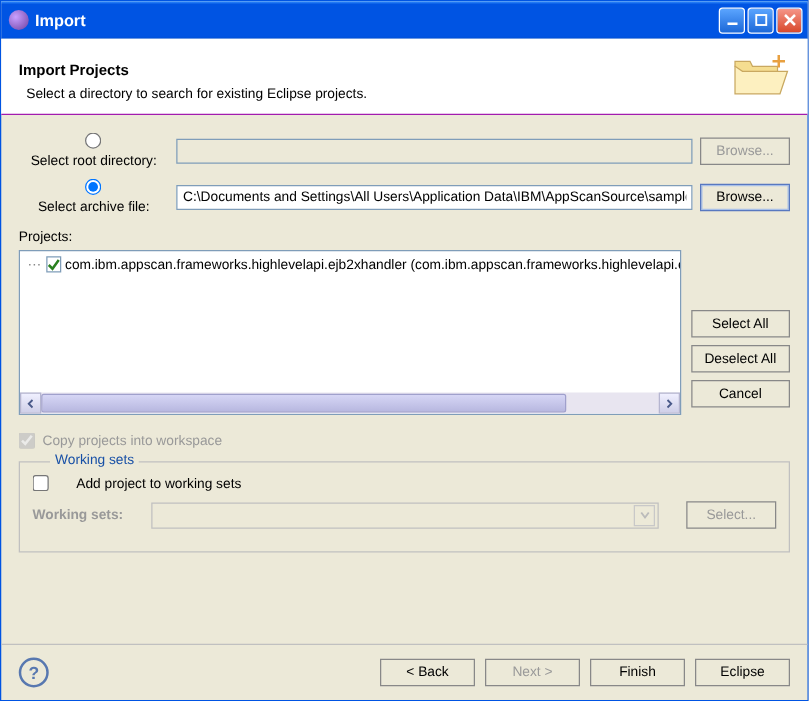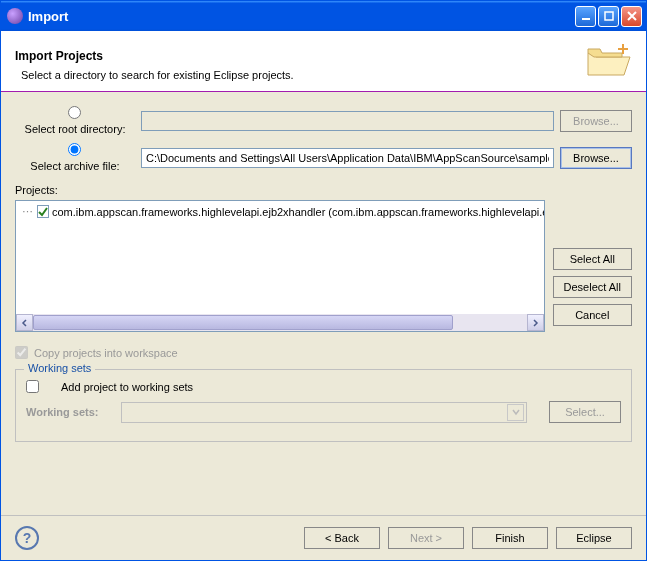--- a/index.html
+++ b/index.html
@@ -36,21 +36,21 @@
 .proj-check svg { width: 10px; height: 10px; }
 .hscroll { position: absolute; bottom: 0; left: 0; right: 0; height: 17px; background: #e8e5f0; display: flex; }
 .hscroll .arrow { width: 17px; height: 17px; background: linear-gradient(#f0f0ff,#cfcfe8); border: 1px solid #b5b5d0; display: flex; align-items: center; justify-content: center; }
 .hscroll .track { flex: 1; position: relative; }
 .hscroll .thumb { position: absolute; top: 1px; bottom: 1px; left: 0; right: 15%; background: linear-gradient(#d6d6f5,#b8b8e0); border: 1px solid #a0a0cc; border-radius: 2px; }
 .side-buttons { display: flex; flex-direction: column; gap: 6px; margin-top: 48px; }
 .side-buttons .btn { min-width: 76px; }
 .copy-row { margin-top: 14px; display: flex; align-items: center; gap: 6px; color: #999; }
 .copy-row input[type=checkbox] { accent-color: #999; }
 .fieldset { border: 1px solid #c0c0c0; margin-top: 10px; padding: 10px 10px 10px 10px; position: relative; }
-.fieldset .legend { position: absolute; top: -8px; left: 8px; background: #ece9d8; padding: 0 4px; color: #1850a6; font-size: 11px; }
+.fieldset .legend { position: absolute; top: -8px; left: 24px; background: #ece9d8; padding: 0 4px; color: #1850a6; font-size: 11px; }
 .ws-row { display: flex; align-items: center; gap: 22px; margin-bottom: 8px; }
 .ws-label { color: #999; font-weight: bold; }
 .ws-combo { flex: 1; height: 21px; border: 1px solid #c0c0c0; background: #ece9d8; display: flex; align-items: center; justify-content: flex-end; padding-right: 2px; }
 .ws-combo .chev { width: 17px; height: 17px; border: 1px solid #c8c8c8; background: #ece9d8; display: flex; align-items: center; justify-content: center; }
 .footer { border-top: 1px solid #c0c0c0; padding: 10px 14px; display: flex; align-items: center; }
 .help-icon { width: 24px; height: 24px; border: 2px solid #5878b0; border-radius: 50%; display: flex; align-items: center; justify-content: center; color: #5878b0; font-weight: bold; font-size: 14px; cursor: pointer; }
 .footer-btns { margin-left: auto; display: flex; gap: 8px; }
 .footer-btns .btn { min-width: 76px; }
 .btn.focus { border: 1px solid #5878c0; box-shadow: inset 0 0 0 1px #a8c0e8; }
 </style>

